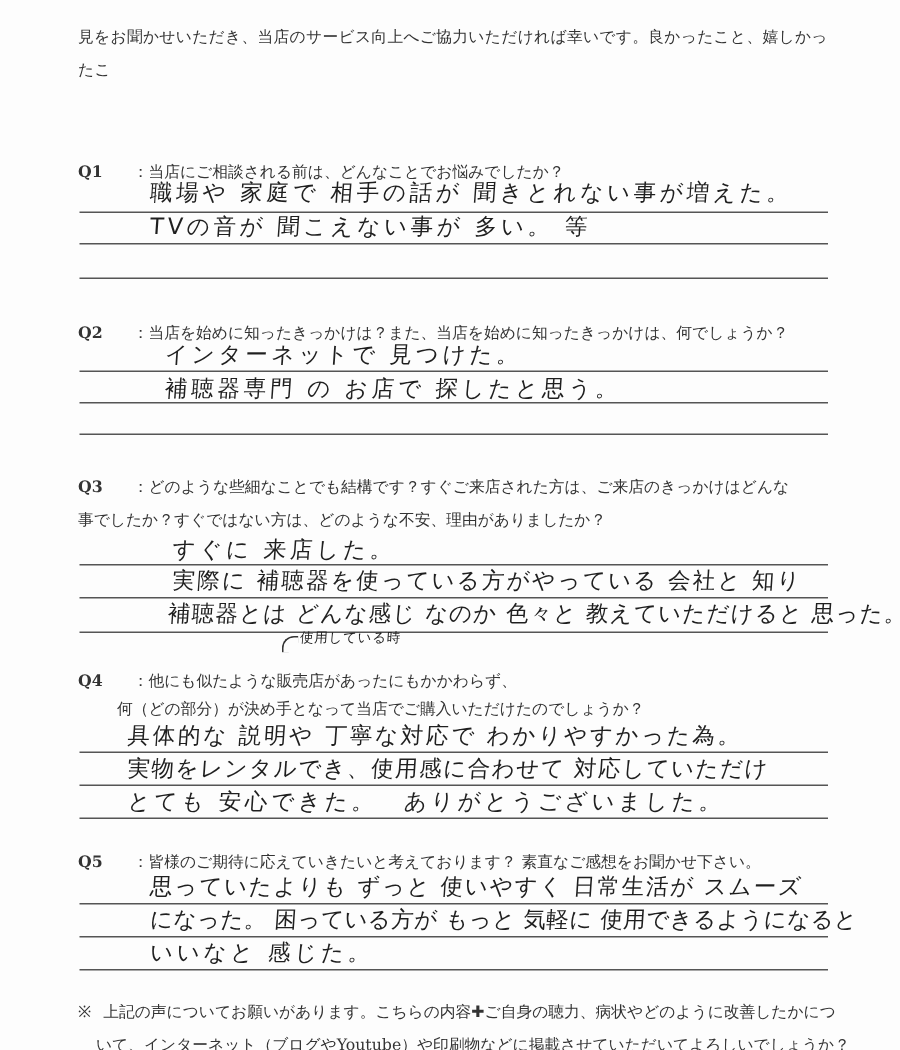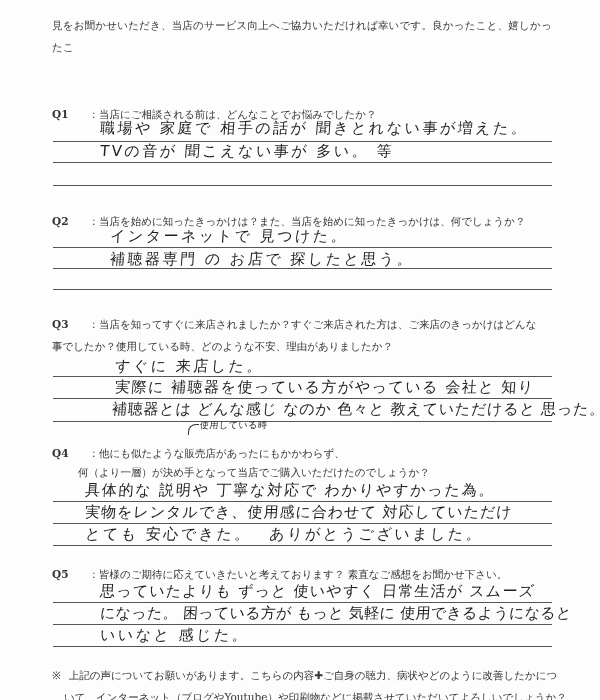--- a/index.html
+++ b/index.html
@@ -62,36 +62,36 @@
 <div class="q" style="top:215px">
   <span class="qn">Q2</span><span>：</span><span>当店を始めに知ったきっかけは？また、当店を始めに知ったきっかけは、何でしょうか？</span>
 </div>
 <div class="hand" style="left:110px;top:227px">インターネットで 見つけた。</div>
 <div class="rule" style="top:247px"></div>
 <div class="hand" style="left:110px;top:250px">補聴器専門 の お店で 探したと思う。</div>
 <div class="rule" style="top:268px"></div>
 <div class="rule" style="top:289px"></div>
 
 <div class="q" style="top:318px">
-  <span class="qn">Q3</span><span>：</span><span>当店を知ってすぐに来店されましたか？すぐご来店された方は、ご来店のきっかけはどんな</span>
+  <span class="qn">Q3</span><span>：</span><span>どのような些細なことでも結構です？すぐご来店された方は、ご来店のきっかけはどんな</span>
 </div>
-<div class="q2" style="left:52px;top:340px">事でしたか？使用している時、どのような不安、理由がありましたか？</div>
+<div class="q2" style="left:52px;top:340px">事でしたか？すぐではない方は、どのような不安、理由がありましたか？</div>
 <div class="hand" style="left:115px;top:357px">すぐに 来店した。</div>
 <div class="rule" style="top:376px"></div>
 <div class="hand" style="left:115px;top:378px;letter-spacing:1.5px">実際に 補聴器を使っている方がやっている 会社と 知り</div>
 <div class="rule" style="top:398px"></div>
 <div class="hand" style="left:112px;top:400px;letter-spacing:0.8px">補聴器とは どんな感じ なのか 色々と 教えていただけると 思った。</div>
 <div class="rule" style="top:421px"></div>
 <div class="bracket" style="left:188px;top:424px"></div>
 <div class="hand small" style="left:200px;top:419px">使用している時</div>
 
 <div class="q" style="top:447px">
   <span class="qn">Q4</span><span>：</span><span>他にも似たような販売店があったにもかかわらず、</span>
 </div>
-<div class="q2" style="left:78px;top:466px">何（より一層）が決め手となって当店でご購入いただけたのでしょうか？</div>
+<div class="q2" style="left:78px;top:466px">何（どの部分）が決め手となって当店でご購入いただけたのでしょうか？</div>
 <div class="hand" style="left:85px;top:481px;letter-spacing:1.8px">具体的な 説明や 丁寧な対応で わかりやすかった為。</div>
 <div class="rule" style="top:501px"></div>
 <div class="hand" style="left:85px;top:503px;letter-spacing:1px">実物をレンタルでき、使用感に合わせて 対応していただけ</div>
 <div class="rule" style="top:523px"></div>
 <div class="hand" style="left:85px;top:525px">とても 安心できた。　ありがとうございました。</div>
 <div class="rule" style="top:545px"></div>
 
 <div class="q" style="top:568px">
   <span class="qn">Q5</span><span>：</span><span>皆様のご期待に応えていきたいと考えております？ 素直なご感想をお聞かせ下さい。</span>
 </div>

